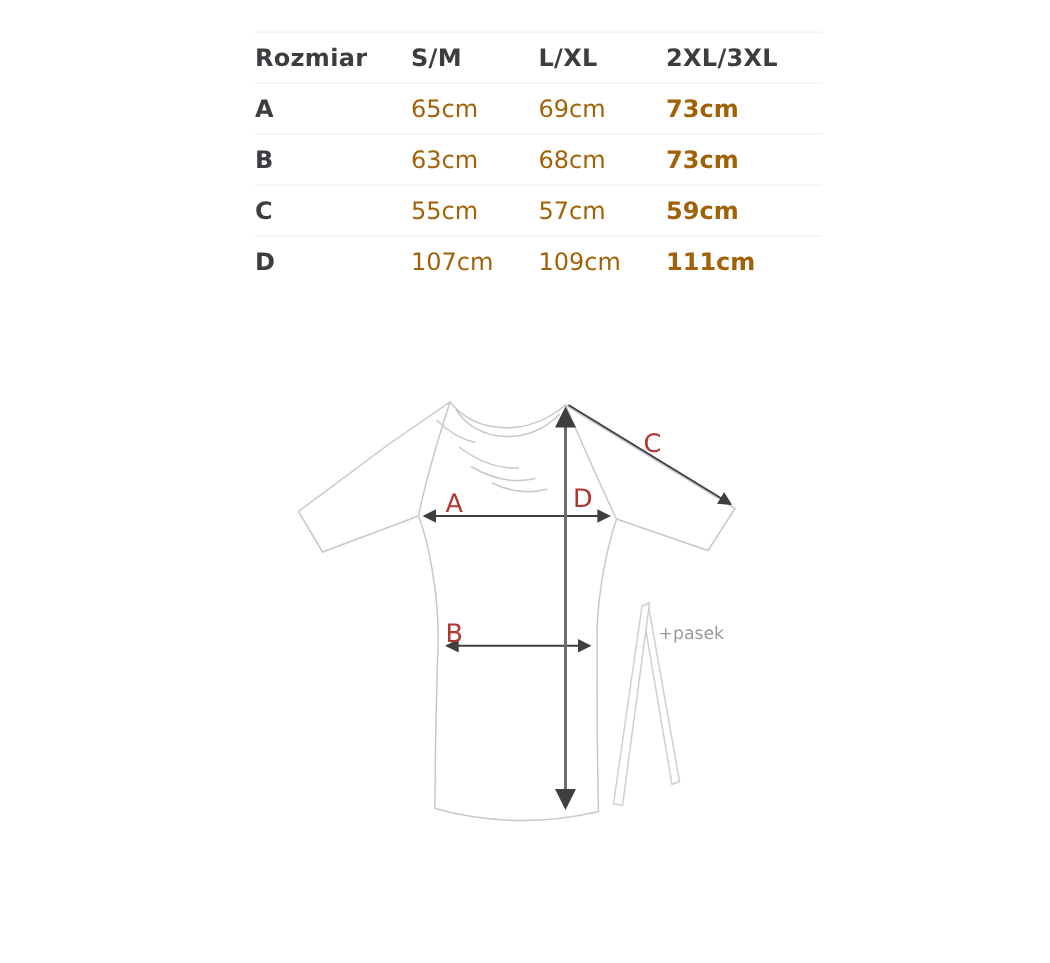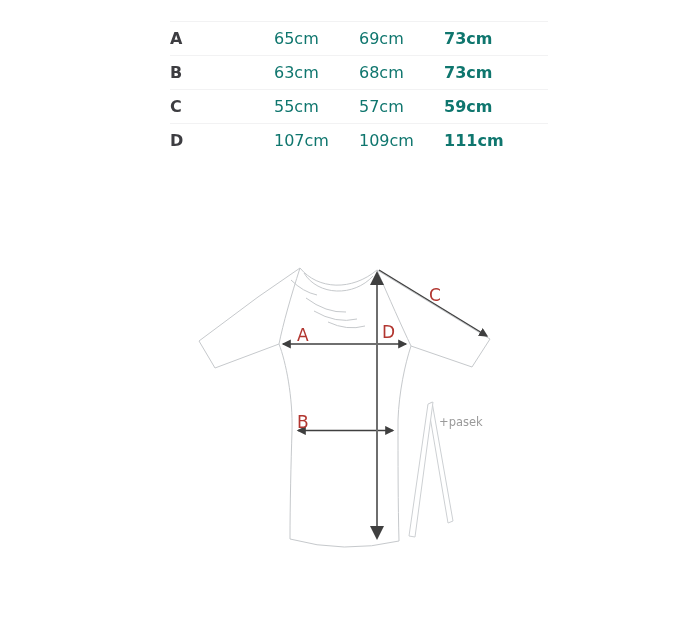--- a/index.html
+++ b/index.html
@@ -15,40 +15,46 @@
   .trow{
     display:flex;align-items:center;height:33px;
     border-top:1px solid #f2f2f3;
   }
   .tcell{white-space:nowrap;}
   .c0{width:104px;}
   .c1{width:85px;}
   .c2{width:85px;}
   .c3{width:104px;font-weight:bold;}
   .hd{font-weight:bold;color:#3d3d41;letter-spacing:.2px;}
-  .val{color:#0f766e;}
+  .val{color:#a16207;}
   
   .diagram-layer{position:absolute;left:0;top:0;width:700px;height:642px;}
   .sketch{stroke:#c6c9cc;stroke-width:1;fill:none;}
   .belt{stroke:#cdd0d3;stroke-width:1;fill:#ffffff;}
   .measure{stroke:#3f3f3f;stroke-width:1.3;fill:none;}
   .measure-d{stroke:#6e6e6e;stroke-width:2;fill:none;}
   .mlabel{
     fill:#b23630;font-size:17px;font-weight:500;
     font-family:"DejaVu Sans","Liberation Sans",sans-serif;
   }
   .belt-note{
     fill:#9a9a9a;font-size:11.5px;
     font-family:"DejaVu Sans","Liberation Sans",sans-serif;
   }
 </style>
 </head>
 <body>
 
 <div class="size-table">
+  <div class="trow">
+    <div class="tcell c0 hd">Rozmiar</div>
+    <div class="tcell c1 hd">S/M</div>
+    <div class="tcell c2 hd">L/XL</div>
+    <div class="tcell c3 hd">2XL/3XL</div>
+  </div>
 
   <div class="trow">
     <div class="tcell c0 hd">A</div>
     <div class="tcell c1 val">65cm</div>
     <div class="tcell c2 val">69cm</div>
     <div class="tcell c3 val">73cm</div>
   </div>
 
   <div class="trow">
     <div class="tcell c0 hd">B</div>

